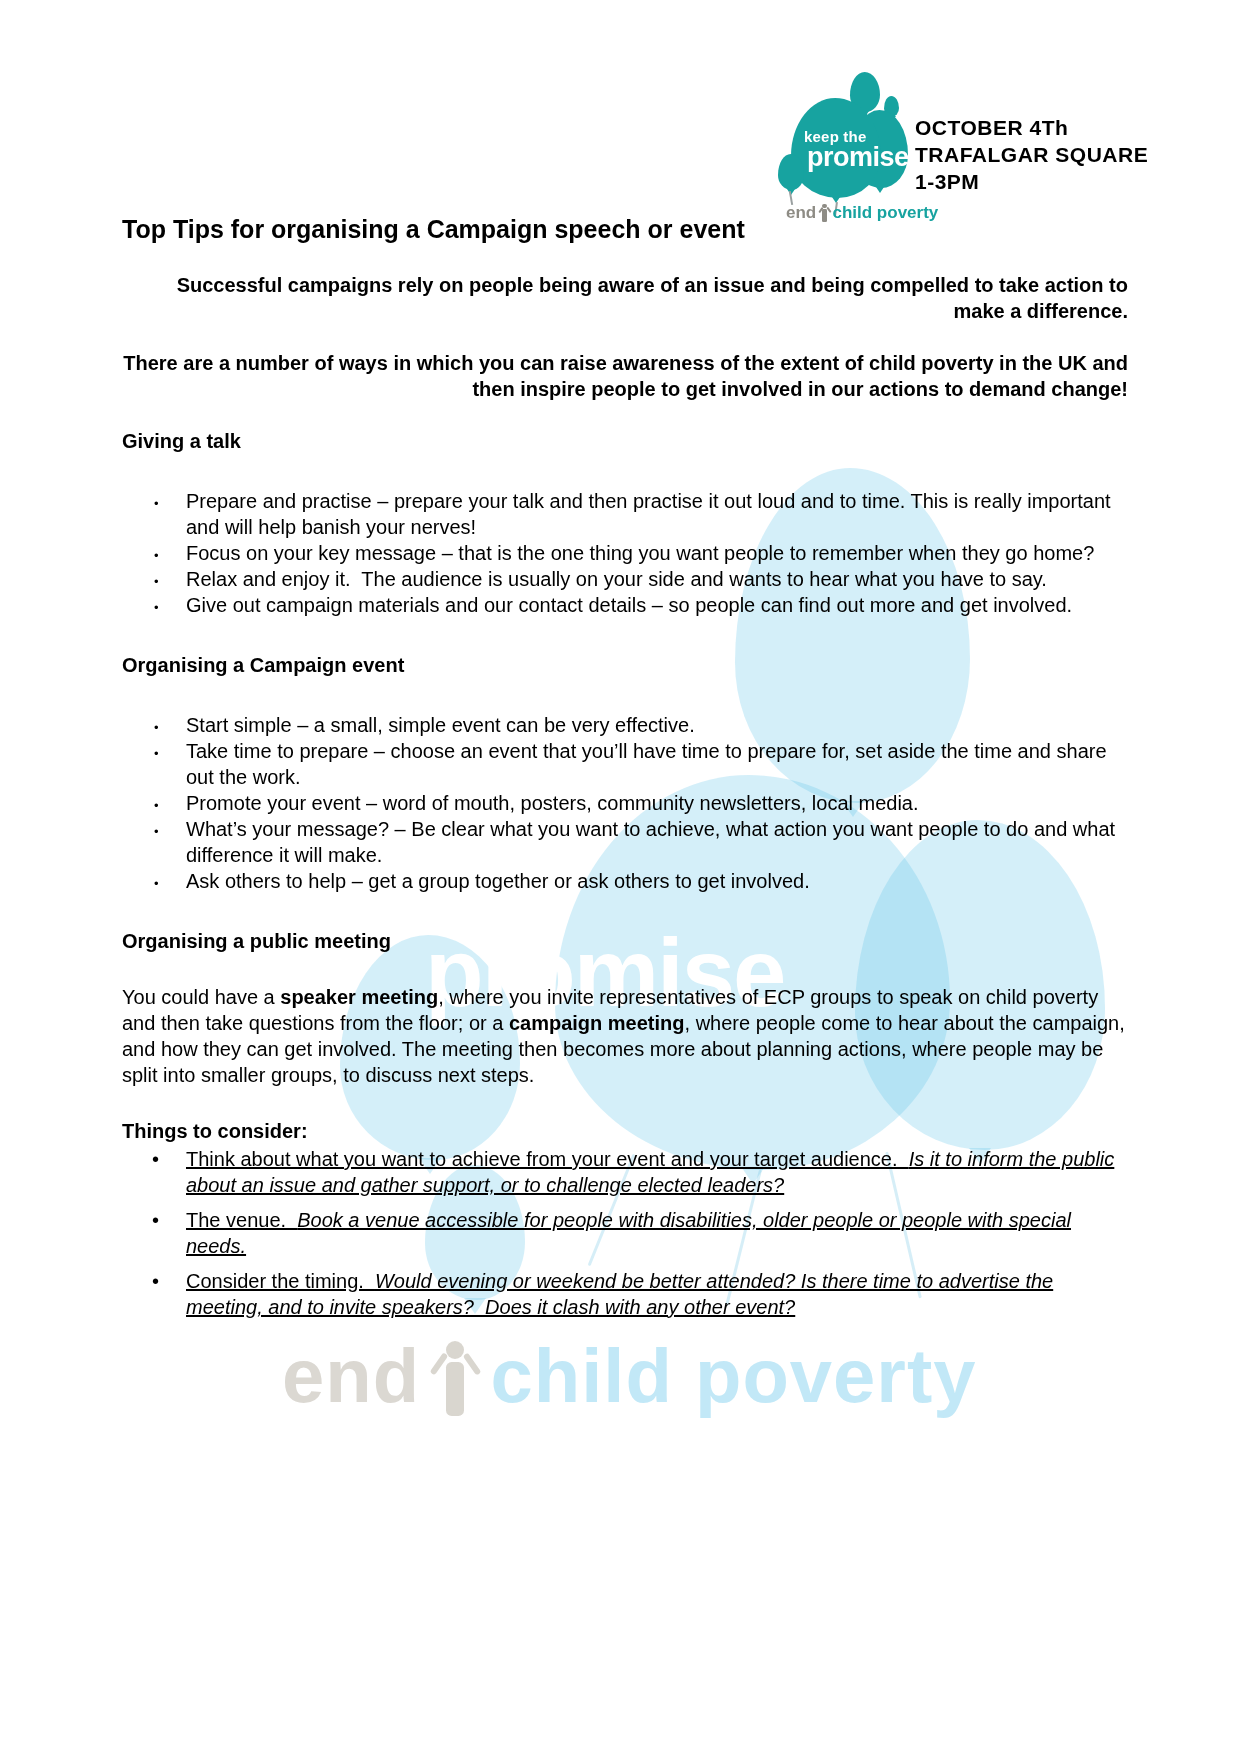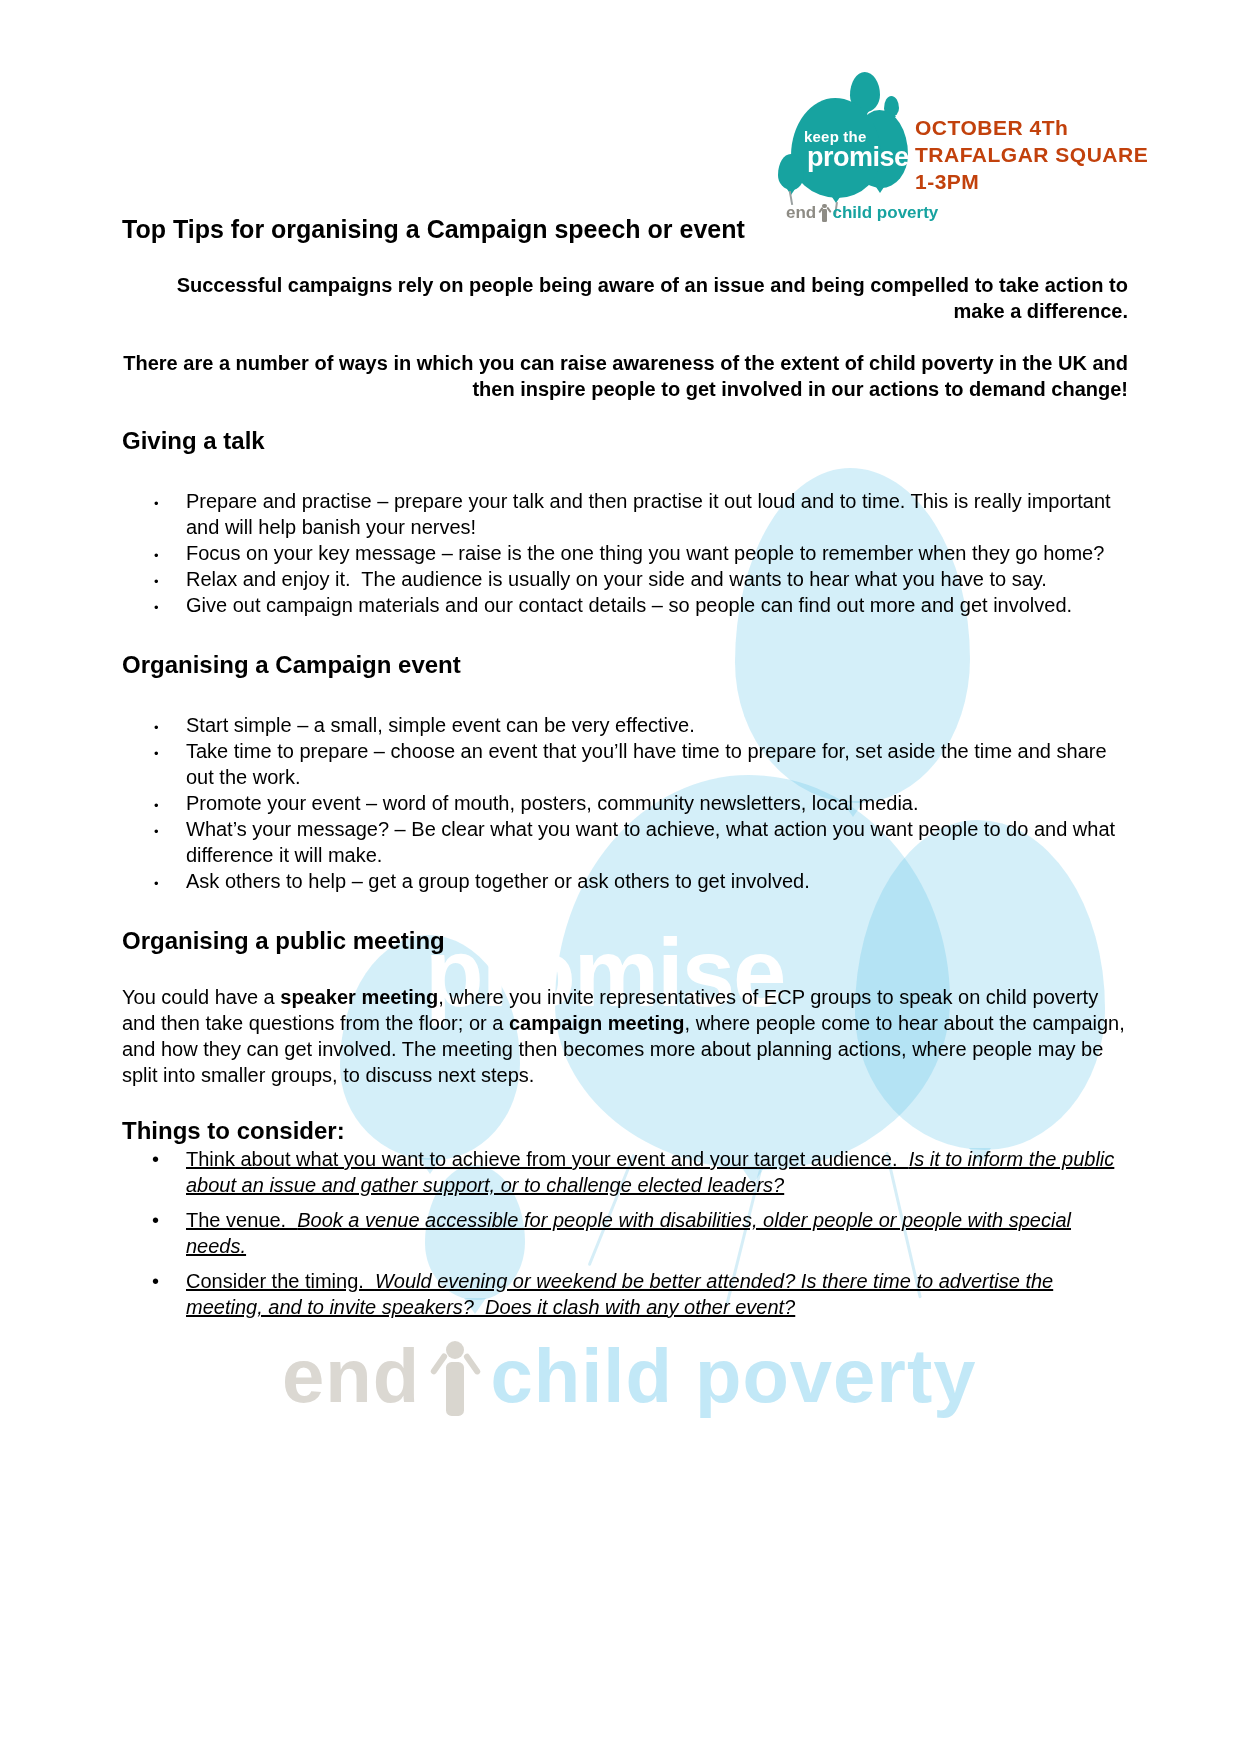--- a/index.html
+++ b/index.html
@@ -62,30 +62,30 @@
         font-size:27px; letter-spacing:-0.5px; z-index:3; }
   .lg-string { position:absolute; width:1.5px; height:14px; background:#9aa0a0; }
   .lg-s1 { left:57px; top:132px; transform:rotate(8deg); }
   .lg-s2 { left:12px; top:121px; transform:rotate(-10deg); }
   .lg-ecp { position:absolute; left:8px; top:133px; white-space:nowrap; font-size:17px;
         font-weight:bold; display:flex; align-items:flex-end; gap:2px; }
   .lg-end { color:#8e8c85; }
   .lg-rest { color:#17a3a0; }
   .lg-figure { color:#8e8c85; font-size:17px; }
   .wm-figure { color:rgba(160,152,135,0.40); font-size:70px; }
-  .event-details { position:absolute; left:137px; top:44px; width:180px; color:#c2410c;
+  .event-details { position:absolute; left:137px; top:44px; width:180px; color:#000000;
         font-weight:bold; font-size:21px; line-height:27px; letter-spacing:0.5px;
         white-space:nowrap; }
 
   
   .content { position:relative; z-index:2; padding:216px 112px 0 122px;
         font-size:20px; line-height:26px; }
   h1 { font-size:25px; font-weight:bold; margin:0 0 30px 0; }
   .lead { font-weight:bold; margin:26px 0;text-align:right; }
-  h2 { font-size:24px; line-height:26px; font-weight:bold; margin:26px 0; }
+  h2 { font-size:20px; line-height:26px; font-weight:bold; margin:26px 0; }
   h2.tight-after { margin-bottom:2px; }
   ul { list-style:none; margin:34px 0; padding:0 0 0 64px; }
   ul.tight { margin-top:0; }
   li { position:relative; }
   ul.small-dot li::before { content:"•"; position:absolute; left:-32px; top:3px; font-size:13px; }
   ul.big-dot li::before { content:"•"; position:absolute; left:-34px; top:0; font-size:20px; }
   ul.big-dot li { margin-bottom:9px;text-decoration:underline; }
   .body-para { margin:30px 0; }
   .it { font-style:italic; }
   .bd { font-weight:bold; }
@@ -149,21 +149,21 @@
 
   <main class="content">
     <h1>Top Tips for organising a Campaign speech or event</h1>
 
     <p class="lead">Successful campaigns rely on people being aware of an issue and being compelled to take action to make a difference.</p>
     <p class="lead">There are a number of ways in which you can raise awareness of the extent of child poverty in the UK and then inspire people to get involved in our actions to demand change!</p>
 
     <h2>Giving a talk</h2>
     <ul class="small-dot">
       <li>Prepare and practise – prepare your talk and then practise it out loud and to time. This is really important and will help banish your nerves!</li>
-      <li>Focus on your key message – raise is the one thing you want people to remember when they go home?</li>
+      <li>Focus on your key message – that is the one thing you want people to remember when they go home?</li>
       <li>Relax and enjoy it.&nbsp; The audience is usually on your side and wants to hear what you have to say.</li>
       <li>Give out campaign materials and our contact details – so people can find out more and get involved.</li>
     </ul>
 
     <h2>Organising a Campaign event</h2>
     <ul class="small-dot">
       <li>Start simple – a small, simple event can be very effective.</li>
       <li>Take time to prepare – choose an event that you’ll have time to prepare for, set aside the time and share out the work.</li>
       <li>Promote your event – word of mouth, posters, community newsletters, local media.</li>
       <li>What’s your message? – Be clear what you want to achieve, what action you want people to do and what difference it will make.</li>

